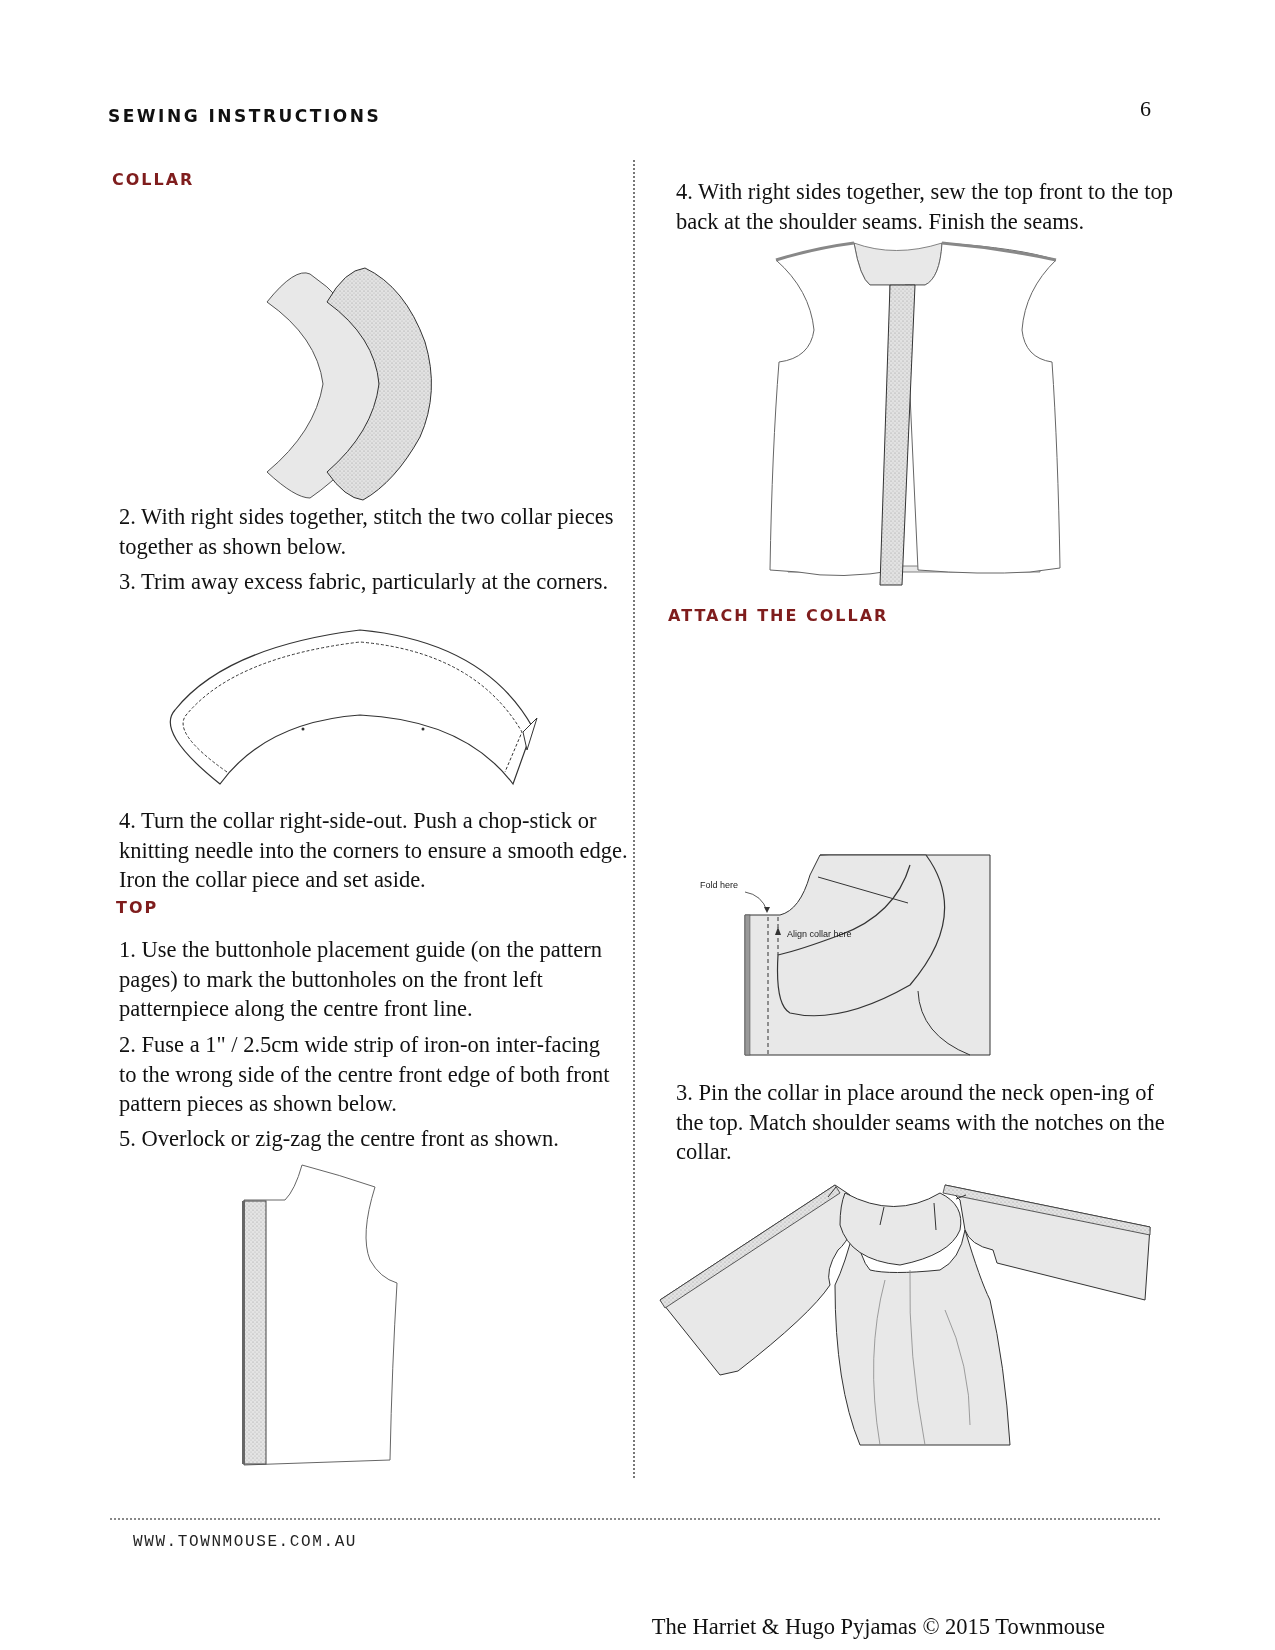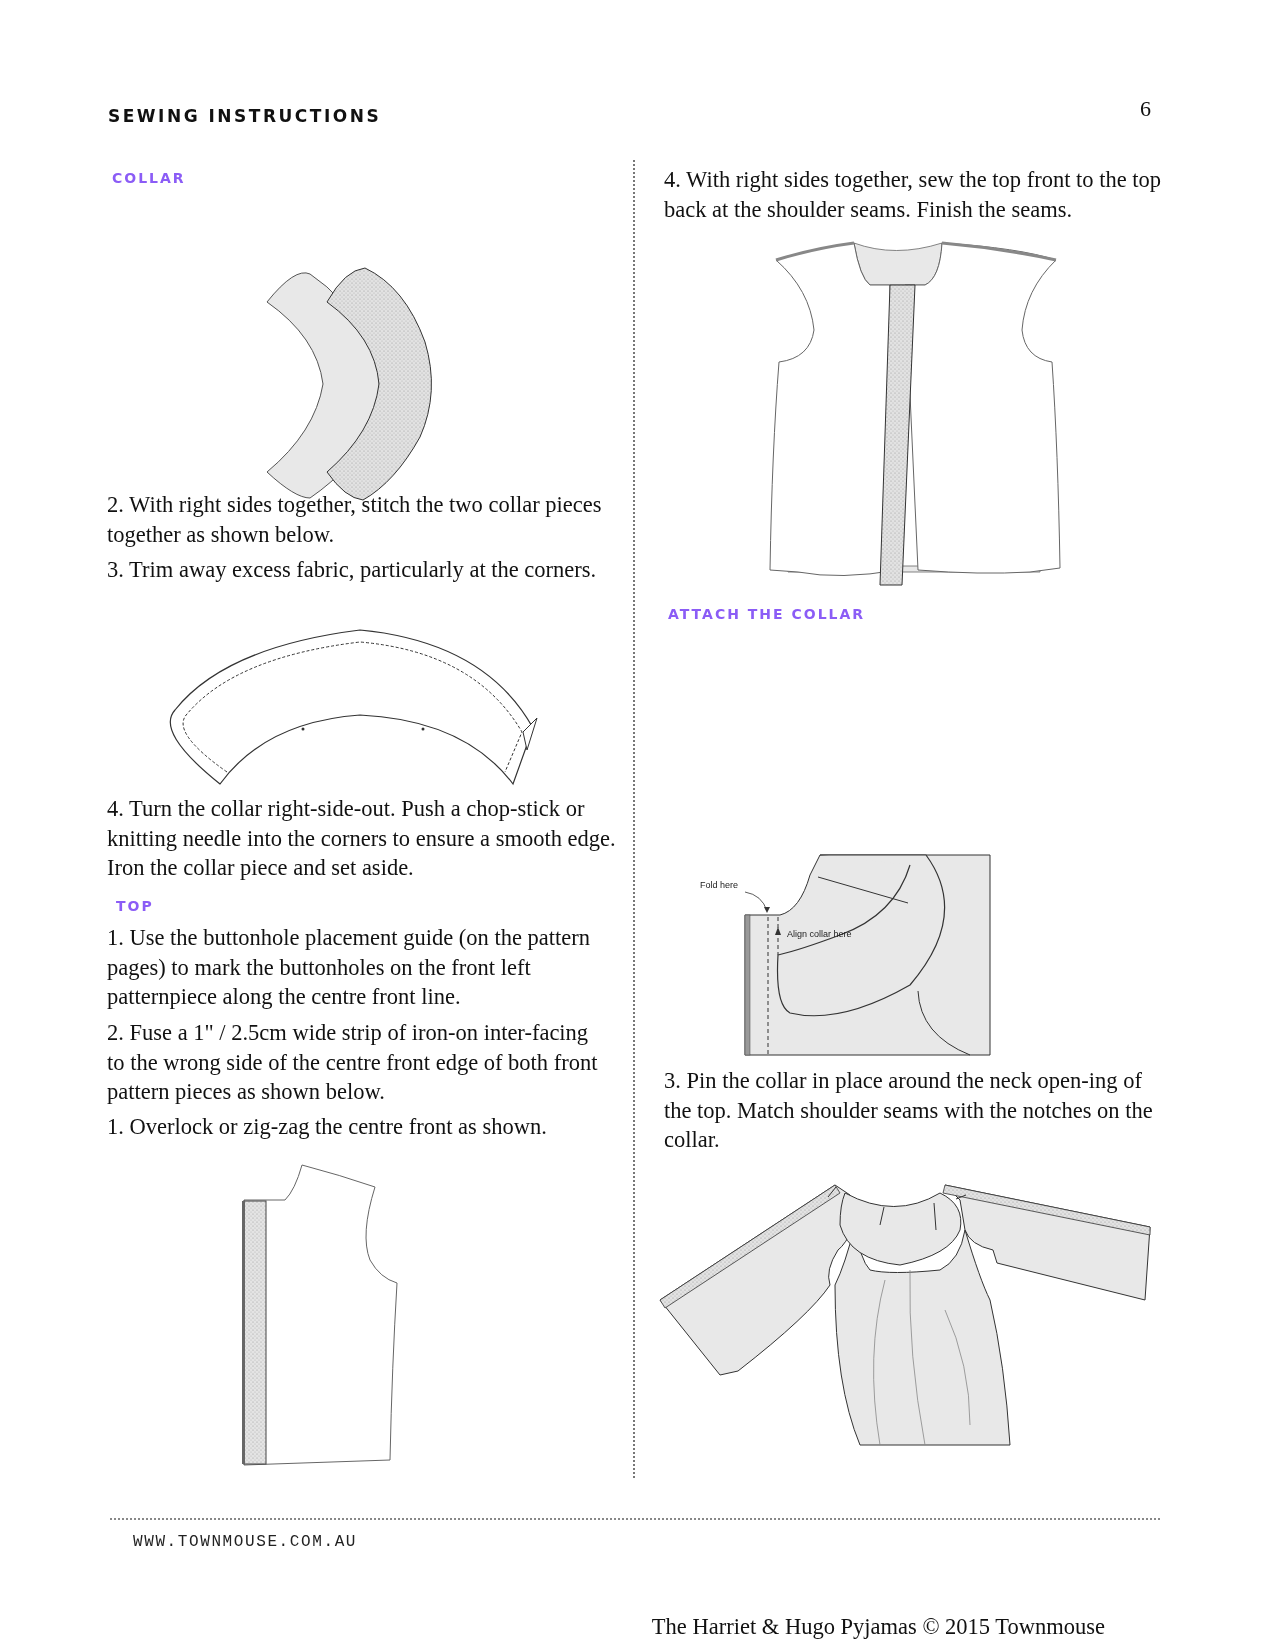--- a/index.html
+++ b/index.html
@@ -1,21 +1,21 @@
 <!DOCTYPE html>
 <html><head>
 <meta charset="utf-8">
 <style>
   html, body { margin: 0; padding: 0; background: #ffffff; }
   body { width: 1275px; height: 1650px; position: relative; overflow: hidden; color: #111; }
   .page { position: absolute; left: 0; top: 0; width: 1225px; height: 1650px; }
   .header-title { position: absolute; left: 108px; top: 106px; font-family: "DejaVu Sans", sans-serif; font-size: 17px; letter-spacing: 2.5px; font-weight: bold; color: #111; }
   .page-number { position: absolute; left: 1140px; top: 96px; font-family: "Liberation Serif", serif; font-size: 22px; color: #111; }
-  .section-head { position: absolute; font-family: "DejaVu Sans", sans-serif; font-size: 14px; font-weight: bold; letter-spacing: 2px; color: #8b5cf6; }
-  .para { position: absolute; font-family: "Liberation Serif", serif; font-size: 22.5px; line-height: 29.5px; color: #111; margin: 0; }
+  .section-head { position: absolute; font-family: "DejaVu Sans", sans-serif; font-size: 16px; font-weight: bold; letter-spacing: 2px; color: #7f1d1d; }
+  .para { position: absolute; font-family: "Liberation Serif", serif; font-size: 22.5px; line-height: 29.5px; color: #111; margin: 12px; }
   .col-divider { position: absolute; left: 633px; top: 160px; width: 0; height: 1318px; border-left: 2px dotted #777; }
   .footer-rule { position: absolute; left: 110px; top: 1518px; width: 1050px; height: 0; border-top: 2px dotted #888; }
   .footer-url { position: absolute; left: 112px; top: 1533px; font-family: Liberation Mono, monospace; font-size: 16px; letter-spacing: 1.6px; color: #222; margin-left: 21px; }
   .footer-copy { position: absolute; right: 120px; top: 1614px; font-family: "Liberation Serif", serif; font-size: 22.5px; color: #111; }
   svg.fig { position: absolute; overflow: visible; }
   .caption { font-family: "Liberation Sans", sans-serif; font-size: 9px; fill: #222; }
 </style>
 </head>
 <body>
 
@@ -49,21 +49,21 @@
     <path d="M 358 110 L 372 96 L 362 128 Z" fill="#fff" stroke="#333" stroke-width="1"></path>
     <circle cx="138" cy="107" r="1.5" fill="#333"></circle>
     <circle cx="258" cy="107" r="1.5" fill="#333"></circle>
   </svg>
 
   <p class="para" style="left:107px; top:794px; width:510px;">4. Turn the collar right-side-out.  Push a chop-stick or knitting needle into the corners to ensure a smooth edge. Iron the collar piece and set aside.</p>
 
   <div class="section-head" style="left:116px; top:898px;">TOP</div>
   <p class="para" style="left:107px; top:923px; width:510px;">1. Use the buttonhole placement guide (on the pattern pages) to mark the buttonholes on the front left patternpiece along the centre front line.</p>
   <p class="para" style="left:107px; top:1018px; width:500px;">2. Fuse a 1" / 2.5cm wide strip of iron-on inter-facing to the wrong side of the centre front edge of both front pattern pieces as shown below.</p>
-  <p class="para" style="left:107px; top:1112px; width:510px;">1. Overlock or zig-zag the centre front as shown.</p>
+  <p class="para" style="left:107px; top:1112px; width:510px;">5. Overlock or zig-zag the centre front as shown.</p>
 
   <svg class="fig" style="left:240px; top:1165px;" width="160" height="300">
     <path d="M 4 35 L 45 35 Q 55 25 62 0 Q 100 10 135 22 Q 120 70 130 95 Q 140 113 157 118 Q 152 200 150 295 L 4 300 Z" fill="#fff" stroke="#666" stroke-width="1"></path>
     <rect x="4" y="36" width="22" height="263" fill="url(#dots2)" stroke="#444" stroke-width="1"></rect>
     <defs>
       <pattern id="dots2" width="4" height="4" patternUnits="userSpaceOnUse">
         <rect width="4" height="4" fill="#e4e4e4"></rect>
         <circle cx="1" cy="1" r="0.6" fill="#999"></circle>
         <circle cx="3" cy="3" r="0.5" fill="#aaa"></circle>
       </pattern>

